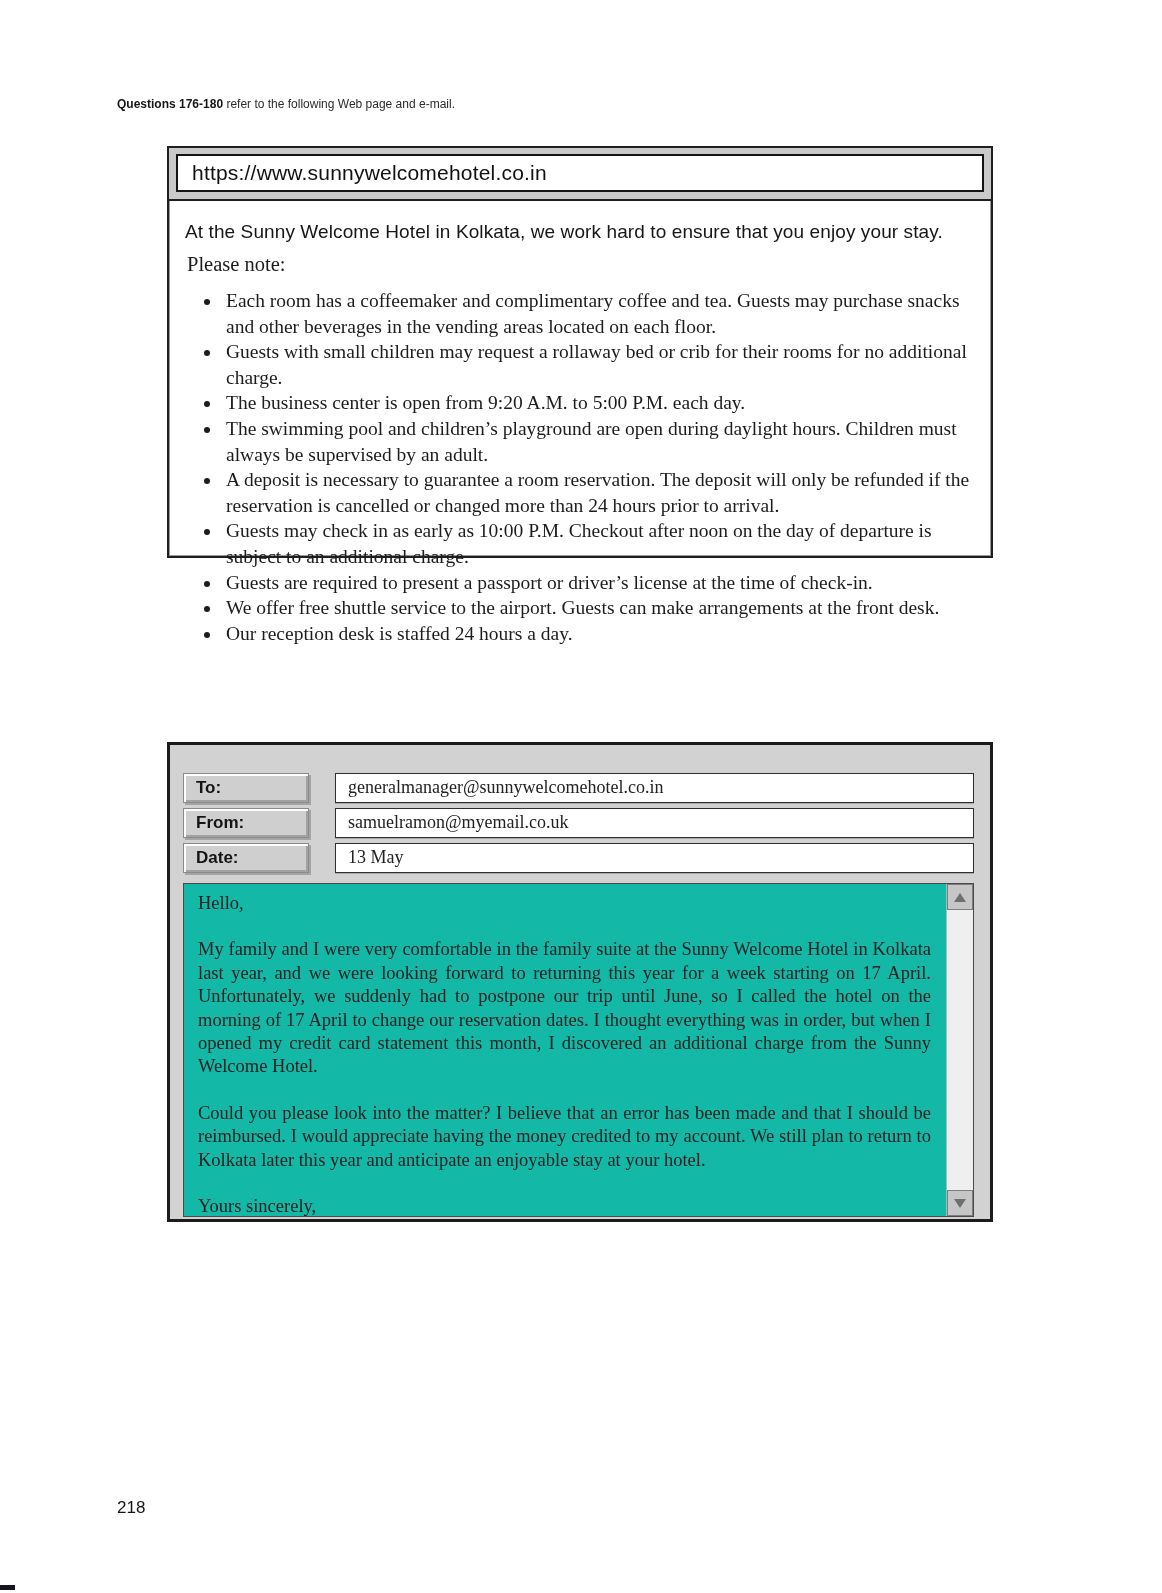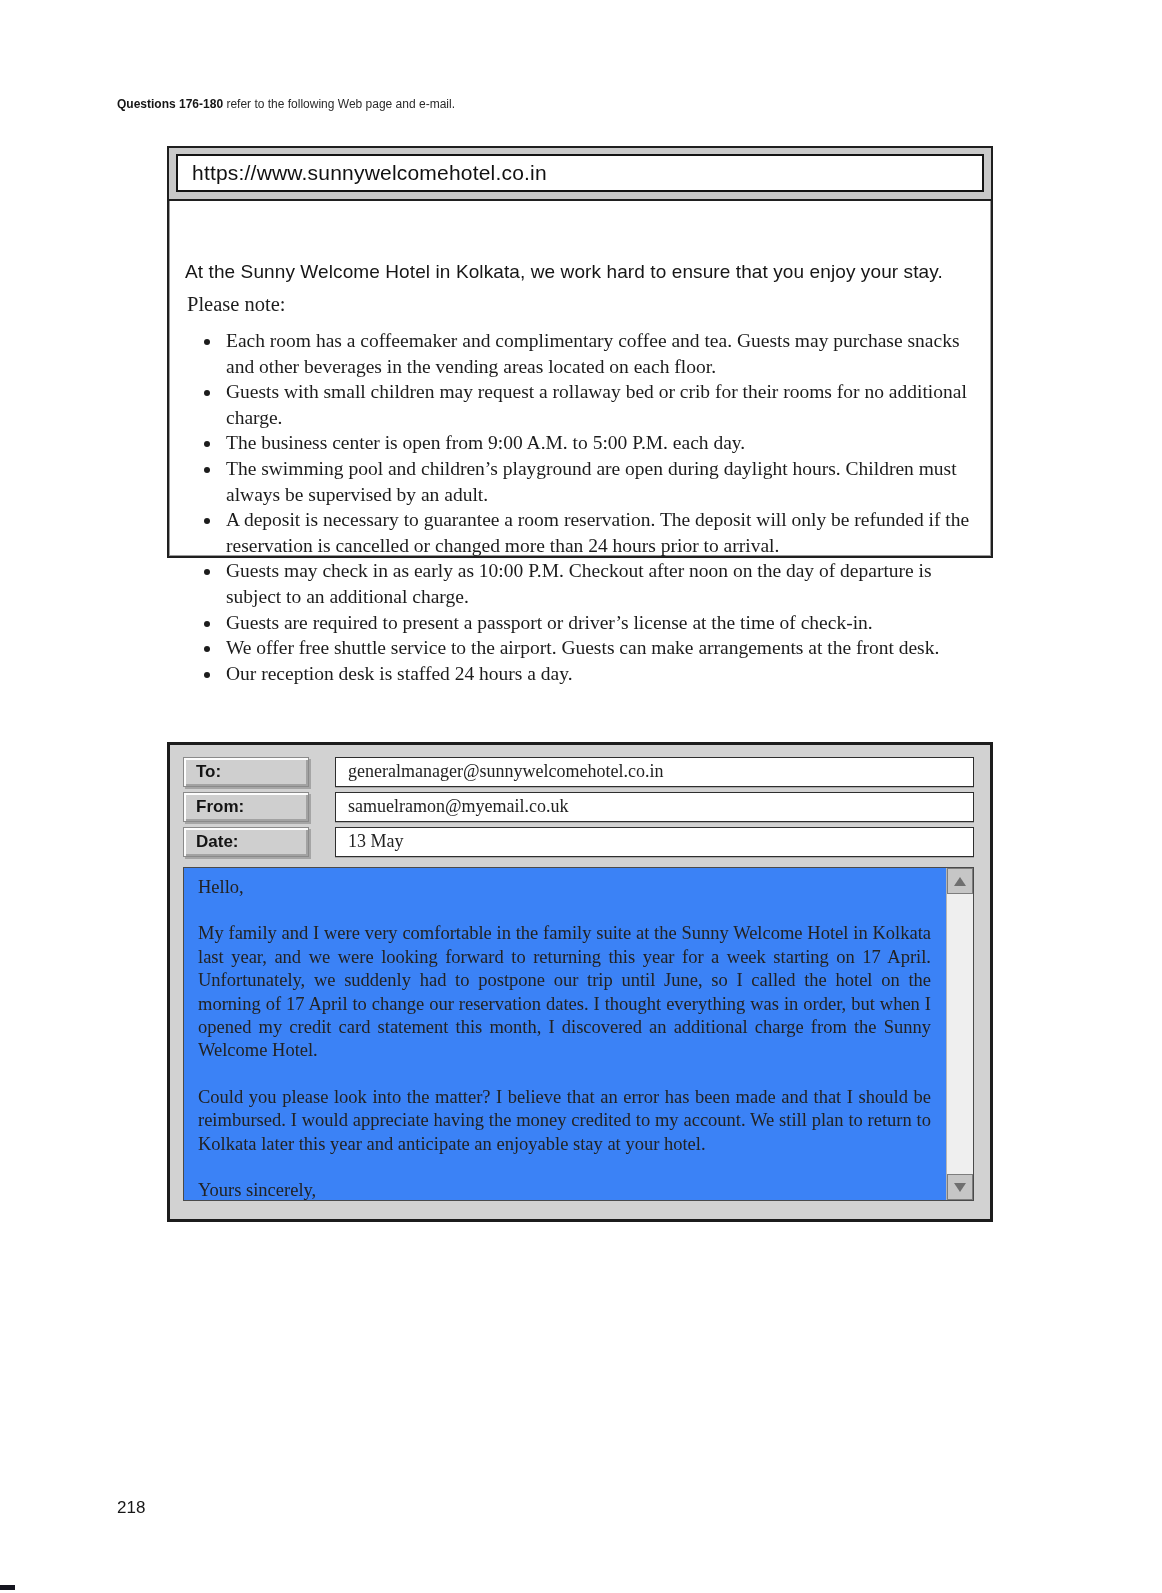--- a/index.html
+++ b/index.html
@@ -11,44 +11,44 @@
   .heading .b{font-weight:bold;color:#161616;}
 
   
   .web-panel{position:absolute;left:167px;top:146px;width:826px;height:412px;
              border:2px solid #1f1f1f;background:#fff;box-sizing:border-box;
              box-shadow:0 0 0 1px #9a9a9a inset;}
   .url-section{background:#c9c9c9;border-bottom:2px solid #1f1f1f;padding:6px 7px 7px 7px;}
   .url-input{background:#fff;border:2px solid #141414;height:34px;line-height:34px;
              font-size:21px;color:#111;padding:0 14px;
              font-family:"Liberation Sans",sans-serif;letter-spacing:.2px;}
-  .web-content{padding:14px 18px 0 16px;margin-top:40px;}
+  .web-content{padding:14px 18px 0 16px;}
   .intro{margin:6px 0 10px 0;font-size:19px;color:#161616;letter-spacing:.1px;
          font-family:"Liberation Sans",sans-serif;}
   .note{margin:8px 0 12px 2px;font-size:20.5px;font-family:"Liberation Serif",serif;color:#1c1c1c;}
   .web-content ul{margin:0;padding:0 0 0 37px;list-style:disc;}
   .web-content li{font-family:"Liberation Serif",serif;font-size:19.5px;line-height:25.6px;
                   color:#1c1c1c;padding-left:4px;max-width:776px;}
 
   
   .email-panel{position:absolute;left:167px;top:742px;width:826px;height:480px;
                border:3px solid #1c1c1c;background:#d2d2d2;box-sizing:border-box;
-               padding:12px 16px 14px 13px;}
+               padding:28px 16px 14px 13px;}
   .field-row{display:flex;align-items:stretch;margin-bottom:5px;}
   .field-label{width:126px;flex:0 0 126px;background:#cfcfcf;border:1px solid #8a8a8a;
                box-shadow:inset 2px 2px 0 rgba(255,255,255,.95),
                           inset -2px -2px 0 rgba(125,125,125,.55),
                           2px 2px 0 rgba(110,110,110,.45);
                font-weight:bold;font-size:17px;color:#141414;
                padding:4px 0 4px 12px;box-sizing:border-box;}
   .field-value{flex:1;margin-left:26px;background:#fff;border:1px solid #2e2e2e;
                box-shadow:0 1px 0 #aaa;font-family:"Liberation Serif",serif;
                font-size:18px;color:#222;padding:3px 12px 2px 12px;box-sizing:border-box;}
 
-  .email-body-wrap{position:relative;margin-top:10px;background:#3b82f6;border:1px solid #4a4a4a;
+  .email-body-wrap{position:relative;margin-top:10px;background:#14b8a6;border:1px solid #4a4a4a;
                    height:334px;box-sizing:border-box;overflow:hidden;}
   .email-text{padding:8px 42px 0 14px;font-family:"Liberation Serif",serif;
               font-size:18.5px;line-height:23.4px;color:#222;text-align:justify;}
   .email-text p{margin:0 0 23px 0;}
   .email-text p:last-child{margin-bottom:0;}
 
   
   .scrollbar{position:absolute;top:0;right:0;bottom:0;width:26px;background:#efefef;
              border-left:1px solid #b5b5b5;}
   .scroll-btn{position:absolute;left:0;width:26px;height:26px;background:#c6c6c6;
@@ -76,21 +76,21 @@
   <div class="web-panel">
     <div class="url-section">
       <div class="url-input">https://www.sunnywelcomehotel.co.in</div>
     </div>
     <div class="web-content">
       <p class="intro">At the Sunny Welcome Hotel in Kolkata, we work hard to ensure that you enjoy your stay.</p>
       <p class="note">Please note:</p>
       <ul>
         <li>Each room has a coffeemaker and complimentary coffee and tea. Guests may purchase snacks and other beverages in the vending areas located on each floor.</li>
         <li>Guests with small children may request a rollaway bed or crib for their rooms for no additional charge.</li>
-        <li>The business center is open from 9:00 A.M. to 5:00 P.M. each day.</li>
+        <li>The business center is open from 9:20 A.M. to 5:00 P.M. each day.</li>
         <li>The swimming pool and children’s playground are open during daylight hours. Children must always be supervised by an adult.</li>
         <li>A deposit is necessary to guarantee a room reservation. The deposit will only be refunded if the reservation is cancelled or changed more than 24 hours prior to arrival.</li>
         <li>Guests may check in as early as 10:00 P.M. Checkout after noon on the day of departure is subject to an additional charge.</li>
         <li>Guests are required to present a passport or driver’s license at the time of check-in.</li>
         <li>We offer free shuttle service to the airport. Guests can make arrangements at the front desk.</li>
         <li>Our reception desk is staffed 24 hours a day.</li>
       </ul>
     </div>
   </div>
 

